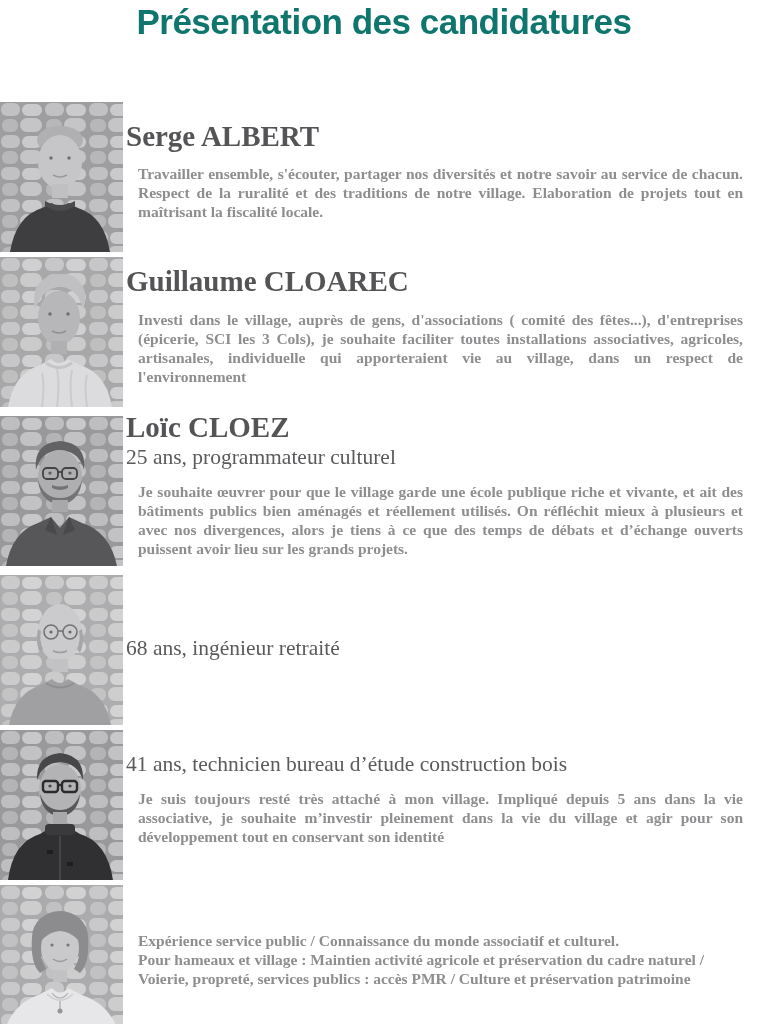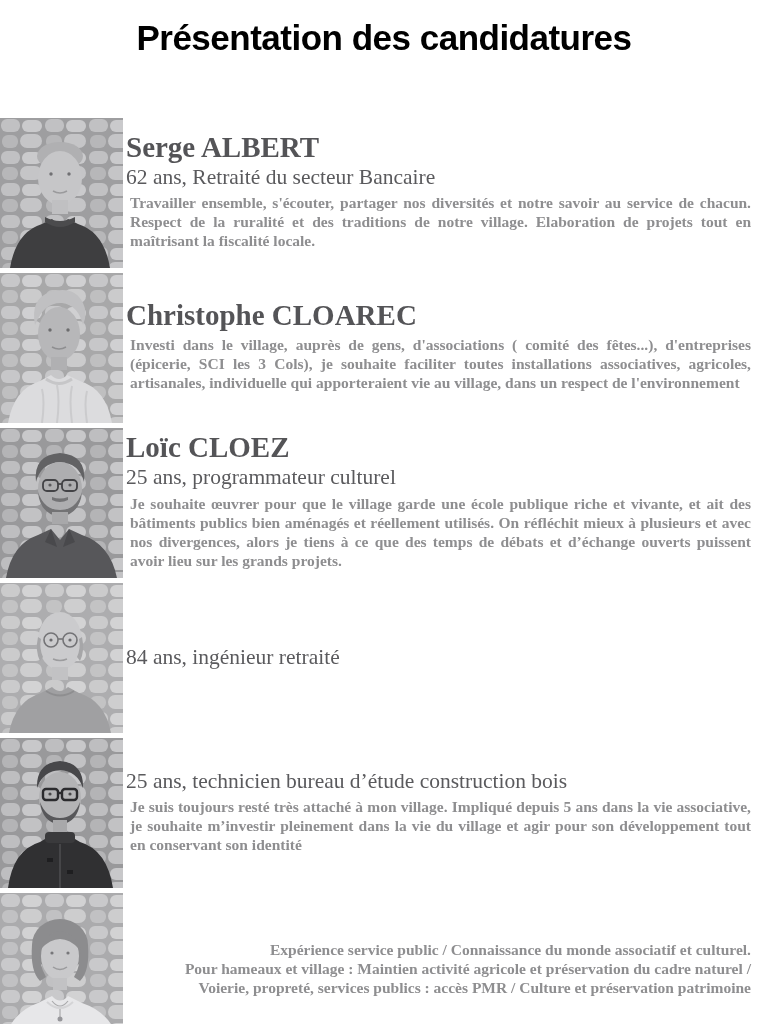--- a/index.html
+++ b/index.html
@@ -5,27 +5,27 @@
   html,body { margin:0; padding:0; background:#ffffff; }
   .page {
     position:relative;
     width:768px; height:1024px;
     overflow:hidden;
     background:#ffffff;
     font-family:"Liberation Serif", serif;
   }
   .title {
     margin:0;
-    padding-top:17px;
+    padding-top:1px;
     font-family:"Liberation Sans", sans-serif;
     font-weight:700;
     font-size:35px;
     line-height:41px;
     letter-spacing:-0.5px;
-    color:#000000;
+    color:#0f766e;
     text-align:center;
   }
   .candidate-list { margin-top:60px; }
   .card {
     display:flex;
     align-items:center;
     margin-bottom:5px;
     min-height:150px;
   }
   .photo {
@@ -48,31 +48,31 @@
   }
   .sub {
     margin:1px 0 3px 0;
     font-family:"Liberation Serif", serif;
     font-weight:400;
     font-size:21.5px;
     line-height:1.15;
     color:#5a5a5d;
   }
   .desc {
-    margin:4px;
+    margin:12px;
     font-family:"Liberation Serif", serif;
     font-weight:700;
     font-size:15.5px;
     line-height:19px;
     color:#8e8e90;
     text-align:justify;
   }
   .desc--lines {
     white-space:pre-line;
-    text-align:right;
+    text-align:left;
   }
   .svgdefs { position:absolute; width:0; height:0; }
 </style>
 </head>
 <body>
 
 <svg class="svgdefs" aria-hidden="true">
   <defs>
     <pattern id="stoneP" width="44" height="32" patternUnits="userSpaceOnUse">
       <rect width="44" height="32" fill="#99999b"></rect>
@@ -100,21 +100,20 @@
           <circle cx="51" cy="56" r="1.7" fill="#707073"></circle>
           <circle cx="69" cy="56" r="1.7" fill="#707073"></circle>
           <path d="M53,73 Q60,77 67,73" stroke="#9a9a9c" stroke-width="1.5" fill="none"></path>
           <rect x="52" y="82" width="16" height="14" fill="#c0c0c2"></rect>
           <path d="M10,150 Q16,114 42,106 L52,101 Q60,109 68,101 L78,106 Q104,114 110,150 Z" fill="#3e3e40"></path>
           <path d="M45,104 Q60,114 75,104 L75,99 Q60,107 45,99 Z" fill="#4b4b4d"></path>
         </svg>
       </div>
       <div class="info">
         <h2 class="name">Serge ALBERT</h2>
-        <div class="sub">62 ans, Retraité du secteur Bancaire</div>
         <p class="desc">Travailler ensemble, s'écouter, partager nos diversités et notre savoir au service de chacun. Respect de la ruralité et des traditions de notre village. Elaboration de projets tout en maîtrisant la fiscalité locale.</p>
       </div>
     </section>
 
     <section class="card">
       <div class="photo">
         <svg viewBox="0 0 123 150" preserveAspectRatio="none">
           <rect width="123" height="150" fill="url(#stoneP)"></rect>
           <rect width="123" height="150" fill="#ffffff" opacity="0.15"></rect>
           <path d="M35,52 Q30,26 50,19 Q74,12 83,30 Q88,40 83,52 Q78,32 62,30 Q44,29 35,52 Z" fill="#c0c0c2"></path>
@@ -122,21 +121,21 @@
           <circle cx="50" cy="57" r="1.7" fill="#6c6c6e"></circle>
           <circle cx="68" cy="57" r="1.7" fill="#6c6c6e"></circle>
           <path d="M52,74 Q59,78 66,74" stroke="#8e8e90" stroke-width="1.5" fill="none"></path>
           <rect x="51" y="84" width="16" height="13" fill="#b0b0b2"></rect>
           <path d="M8,150 Q14,116 40,108 L51,102 Q59,110 67,102 L80,108 Q106,116 112,150 Z" fill="#dcdcde"></path>
           <path d="M46,106 Q59,115 72,106" stroke="#c6c6c8" stroke-width="3" fill="none"></path>
           <path d="M42,116 q3,12 0,34 M57,112 q3,14 0,38 M72,113 q-3,13 0,37 M87,118 q-3,11 0,32" stroke="#cbcbcd" stroke-width="2" fill="none"></path>
         </svg>
       </div>
       <div class="info">
-        <h2 class="name">Christophe CLOAREC</h2>
+        <h2 class="name">Guillaume CLOAREC</h2>
         <p class="desc">Investi dans le village, auprès de gens, d'associations ( comité des fêtes...), d'entreprises (épicerie, SCI les 3 Cols), je souhaite faciliter toutes installations associatives, agricoles, artisanales, individuelle qui apporteraient vie au village, dans un respect de l'environnement</p>
       </div>
     </section>
 
     <section class="card">
       <div class="photo">
         <svg viewBox="0 0 123 150" preserveAspectRatio="none">
           <rect width="123" height="150" fill="url(#stoneP)"></rect>
           <path d="M36,54 Q33,27 60,25 Q87,27 84,54 Q79,35 60,34 Q41,35 36,54 Z" fill="#626264"></path>
           <ellipse cx="60" cy="61" rx="22" ry="27" fill="#aeaeb0"></ellipse>
@@ -173,21 +172,21 @@
           <circle cx="51" cy="57" r="7" fill="none" stroke="#737376" stroke-width="1.6"></circle>
           <circle cx="70" cy="57" r="7" fill="none" stroke="#737376" stroke-width="1.6"></circle>
           <line x1="58" y1="56" x2="63" y2="56" stroke="#737376" stroke-width="1.6"></line>
           <path d="M53,76 Q60,79 67,76" stroke="#9c9c9e" stroke-width="1.4" fill="none"></path>
           <rect x="52" y="84" width="16" height="13" fill="#c2c2c4"></rect>
           <path d="M9,150 Q15,118 41,110 L52,104 Q60,112 68,104 L79,110 Q105,118 111,150 Z" fill="#a0a0a2"></path>
           <path d="M46,108 Q60,117 74,108" stroke="#8e8e90" stroke-width="2" fill="none"></path>
         </svg>
       </div>
       <div class="info">
-        <div class="sub">84 ans, ingénieur retraité</div>
+        <div class="sub">68 ans, ingénieur retraité</div>
       </div>
     </section>
 
     <section class="card">
       <div class="photo">
         <svg viewBox="0 0 123 150" preserveAspectRatio="none">
           <rect width="123" height="150" fill="url(#stoneP)"></rect>
           <path d="M37,50 Q36,25 60,23 Q84,25 83,50 Q77,33 60,32 Q43,33 37,50 Z" fill="#47474a"></path>
           <ellipse cx="60" cy="60" rx="21" ry="26" fill="#b3b3b5"></ellipse>
           <path d="M40,64 Q42,84 60,87 Q78,84 80,64 Q74,80 60,80 Q46,80 40,64 Z" fill="#57575a"></path>
@@ -198,21 +197,21 @@
           <line x1="58" y1="55" x2="62" y2="55" stroke="#2b2b2e" stroke-width="2.4"></line>
           <rect x="53" y="82" width="14" height="12" fill="#a8a8aa"></rect>
           <path d="M8,150 Q13,112 40,104 L50,98 L60,105 L70,98 L80,104 Q107,112 113,150 Z" fill="#303032"></path>
           <rect x="45" y="94" width="30" height="11" rx="4" fill="#3a3a3c"></rect>
           <line x1="60" y1="106" x2="60" y2="150" stroke="#4d4d4f" stroke-width="1.6"></line>
           <rect x="47" y="120" width="6" height="4" fill="#1e1e20"></rect>
           <rect x="67" y="132" width="6" height="4" fill="#1e1e20"></rect>
         </svg>
       </div>
       <div class="info">
-        <div class="sub">25 ans, technicien bureau d’étude construction bois</div>
+        <div class="sub">41 ans, technicien bureau d’étude construction bois</div>
         <p class="desc">Je suis toujours resté très attaché à mon village. Impliqué depuis 5 ans dans la vie associative, je souhaite m’investir pleinement dans la vie du village et agir pour son développement tout en conservant son identité</p>
       </div>
     </section>
 
     <section class="card">
       <div class="photo">
         <svg viewBox="0 0 123 150" preserveAspectRatio="none">
           <rect width="123" height="150" fill="url(#stoneP)"></rect>
           <rect width="123" height="150" fill="#ffffff" opacity="0.18"></rect>
           <ellipse cx="60" cy="52" rx="28" ry="26" fill="#8c8c8e"></ellipse>

